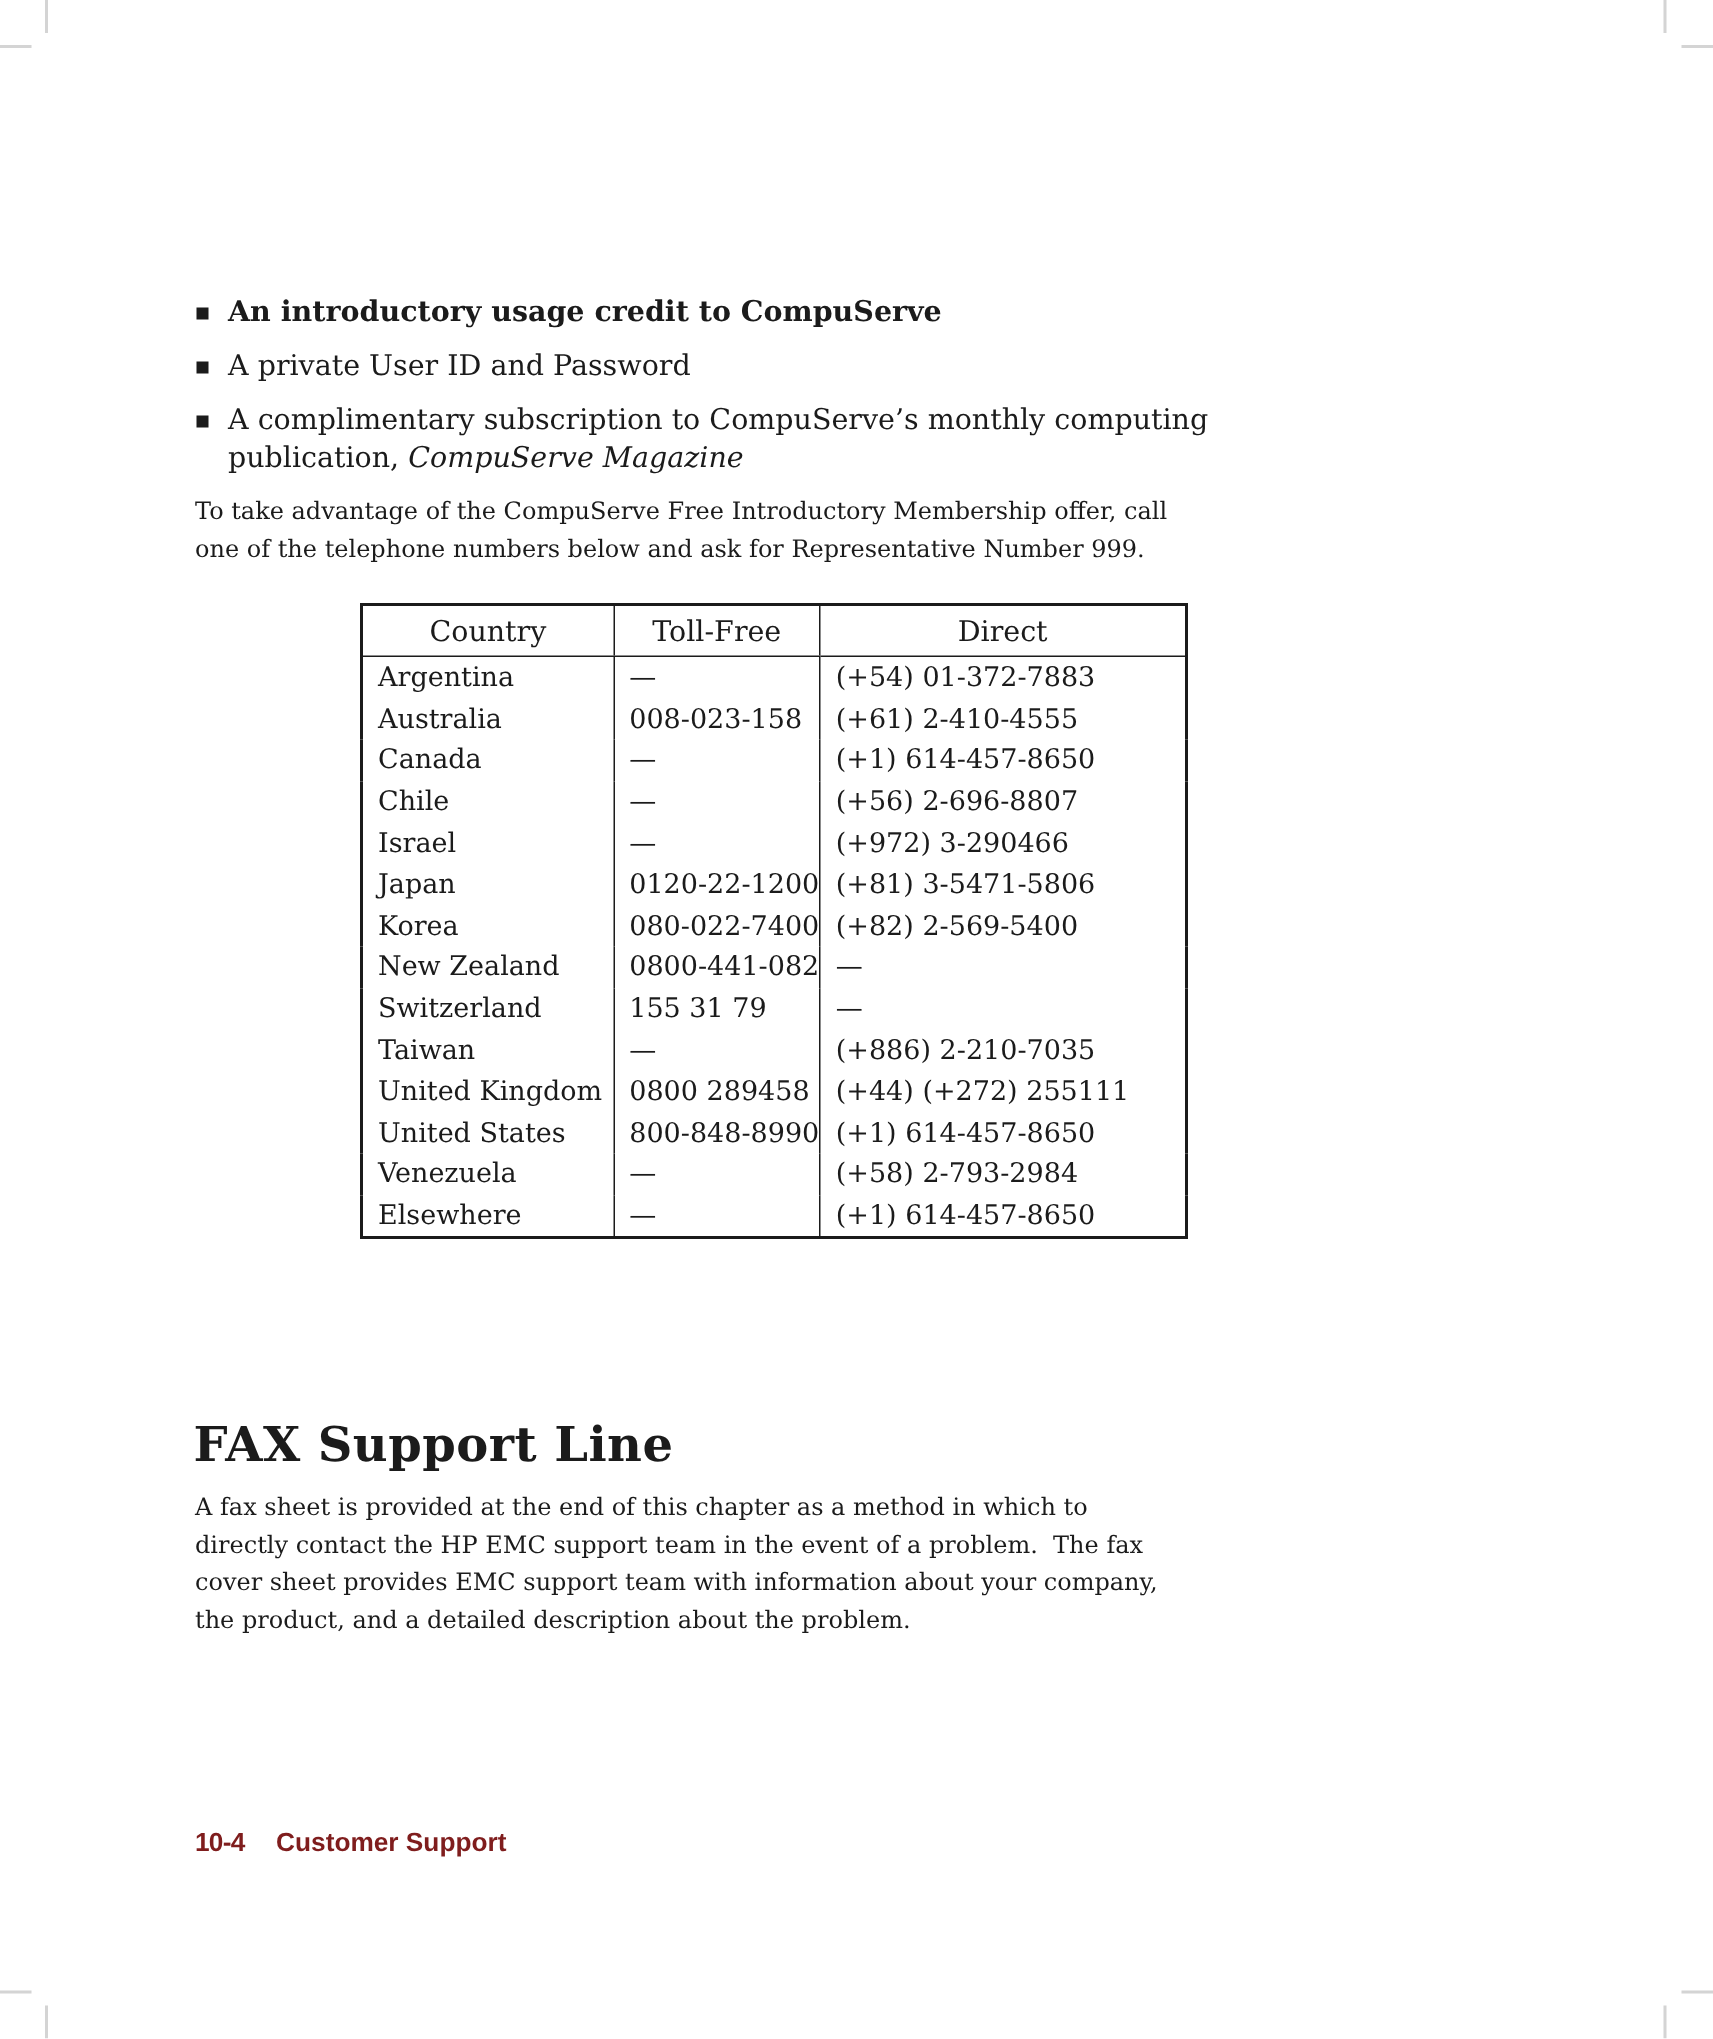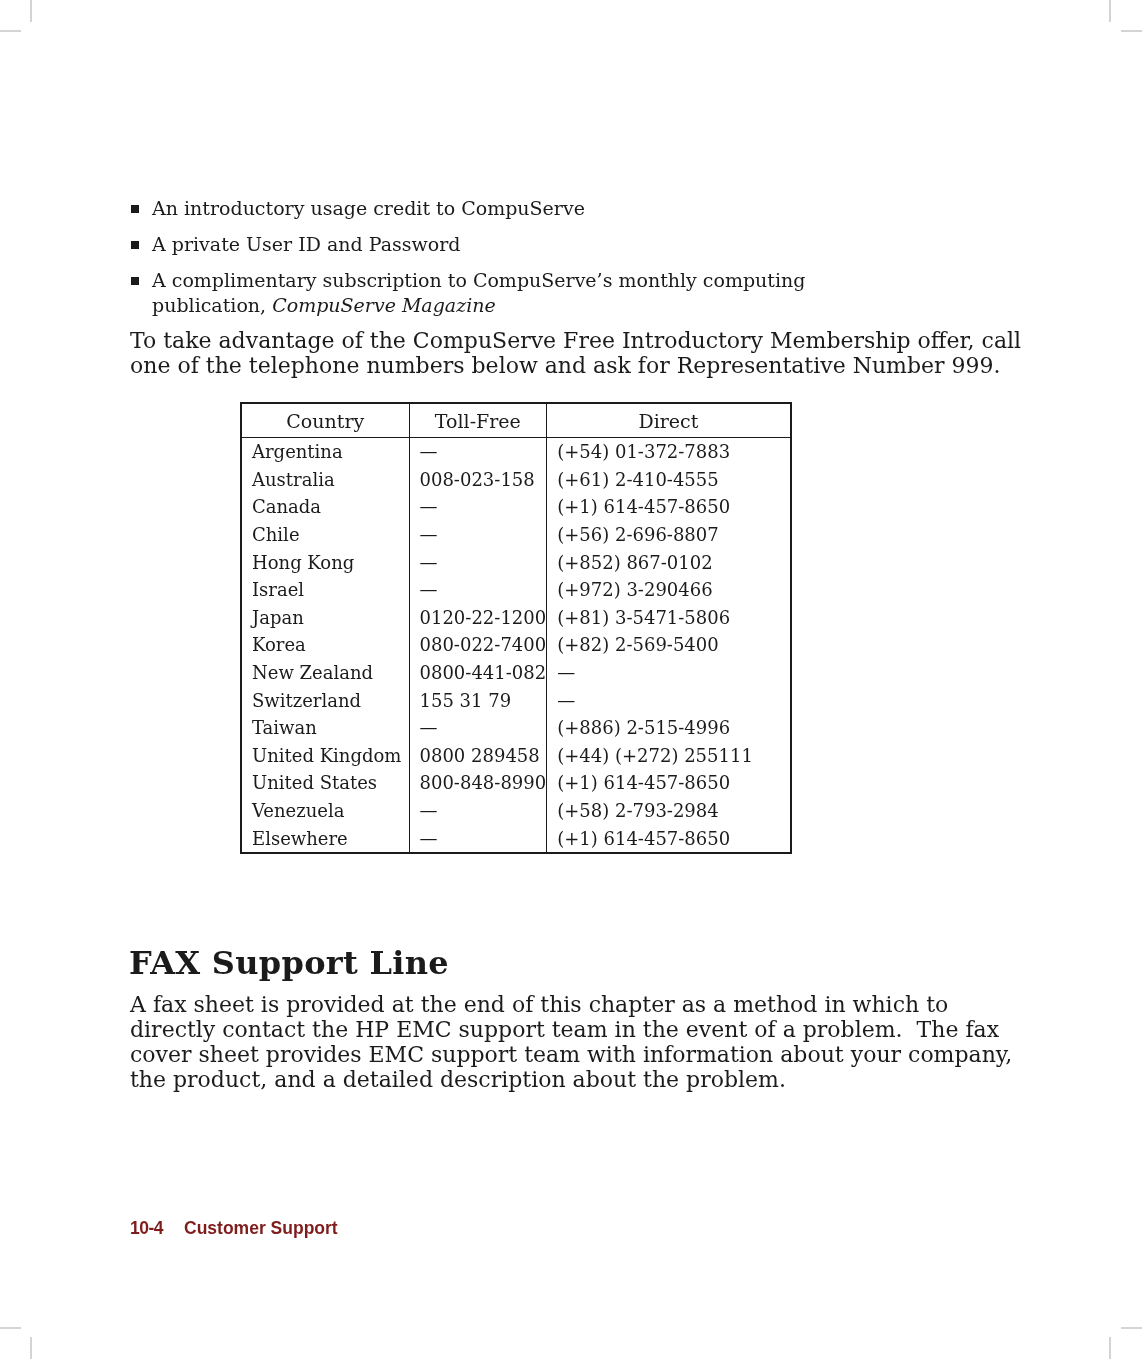--- a/index.html
+++ b/index.html
@@ -43,21 +43,21 @@
   }
   .bullet-text {
     font-size: 19px;
     line-height: 25px;
     white-space: pre-wrap;
   }
   .bullet-text em { font-style: italic; }
 
   .paragraph {
     left: 130px;
-    font-size: 22px;
+    font-size: 16px;
     line-height: 25px;
     white-space: pre-wrap;
   }
 
   
   .phone-table-wrap {
     position: absolute;
     left: 240px;
     top: 402px;
   }
@@ -118,21 +118,21 @@
 
 <div class="crop v" style="left:30px; top:0;"></div>
 <div class="crop h" style="left:0; top:30px;"></div>
 <div class="crop v" style="left:1109px; top:0;"></div>
 <div class="crop h" style="right:0; top:30px;"></div>
 <div class="crop h" style="left:0; top:1327px;"></div>
 <div class="crop v" style="left:30px; top:1337px;"></div>
 <div class="crop h" style="right:0; top:1327px;"></div>
 <div class="crop v" style="left:1109px; top:1337px;"></div>
 
-<div class="bullet-item" style="top:196px;">
+<div class="bullet-item" style="top:196px;font-weight:bold;">
   <div class="bullet-square"></div>
   <div class="bullet-text">An introductory usage credit to CompuServe</div>
 </div>
 
 <div class="bullet-item" style="top:232px;">
   <div class="bullet-square"></div>
   <div class="bullet-text">A private User ID and Password</div>
 </div>
 
 <div class="bullet-item" style="top:268px;">
@@ -173,25 +173,20 @@
           <td>Canada</td>
           <td>—</td>
           <td>(+1) 614-457-8650</td>
         </tr>
         <tr>
           <td>Chile</td>
           <td>—</td>
           <td>(+56) 2-696-8807</td>
         </tr>
         <tr>
-          <td>Hong Kong</td>
-          <td>—</td>
-          <td>(+852) 867-0102</td>
-        </tr>
-        <tr>
           <td>Israel</td>
           <td>—</td>
           <td>(+972) 3-290466</td>
         </tr>
         <tr>
           <td>Japan</td>
           <td>0120-22-1200</td>
           <td>(+81) 3-5471-5806</td>
         </tr>
         <tr>
@@ -205,21 +200,21 @@
           <td>—</td>
         </tr>
         <tr>
           <td>Switzerland</td>
           <td>155 31 79</td>
           <td>—</td>
         </tr>
         <tr>
           <td>Taiwan</td>
           <td>—</td>
-          <td>(+886) 2-515-4996</td>
+          <td>(+886) 2-210-7035</td>
         </tr>
         <tr>
           <td>United Kingdom</td>
           <td>0800 289458</td>
           <td>(+44) (+272) 255111</td>
         </tr>
         <tr>
           <td>United States</td>
           <td>800-848-8990</td>
           <td>(+1) 614-457-8650</td>

